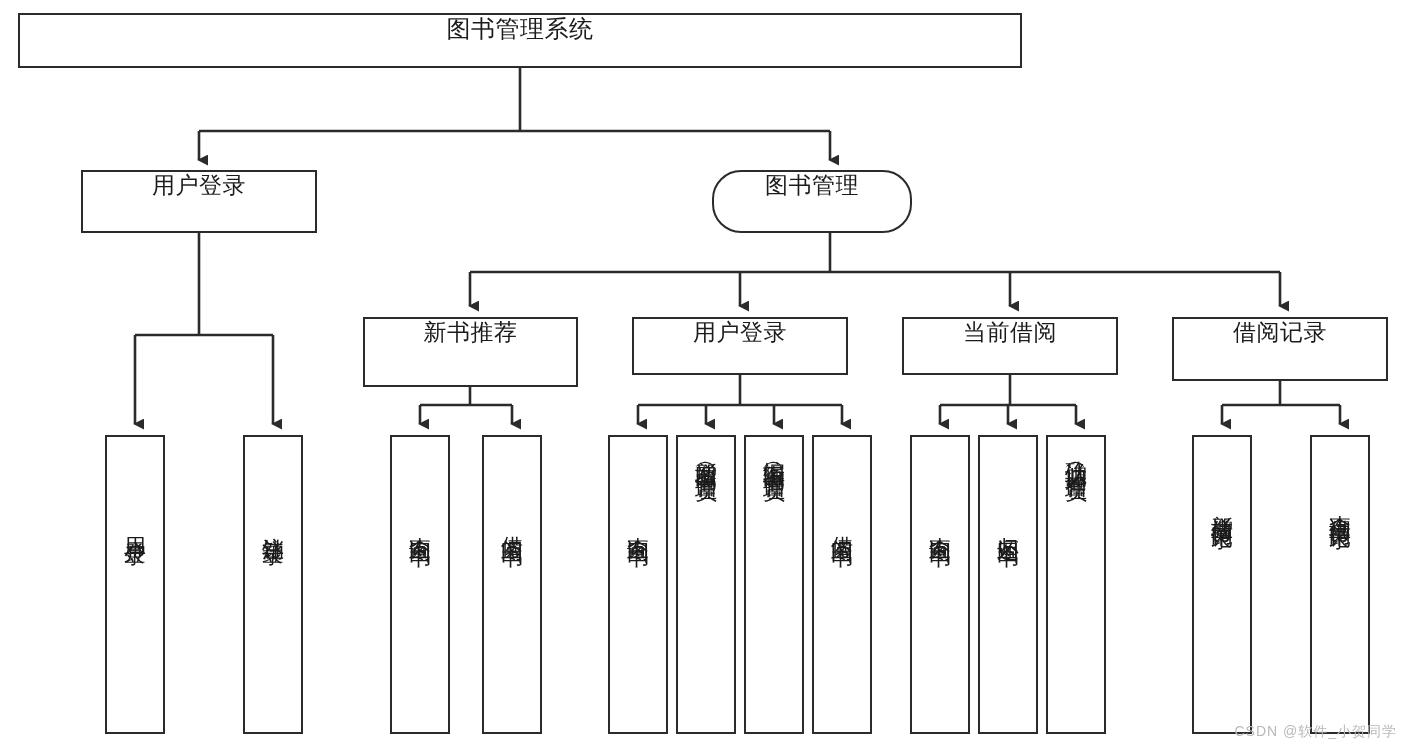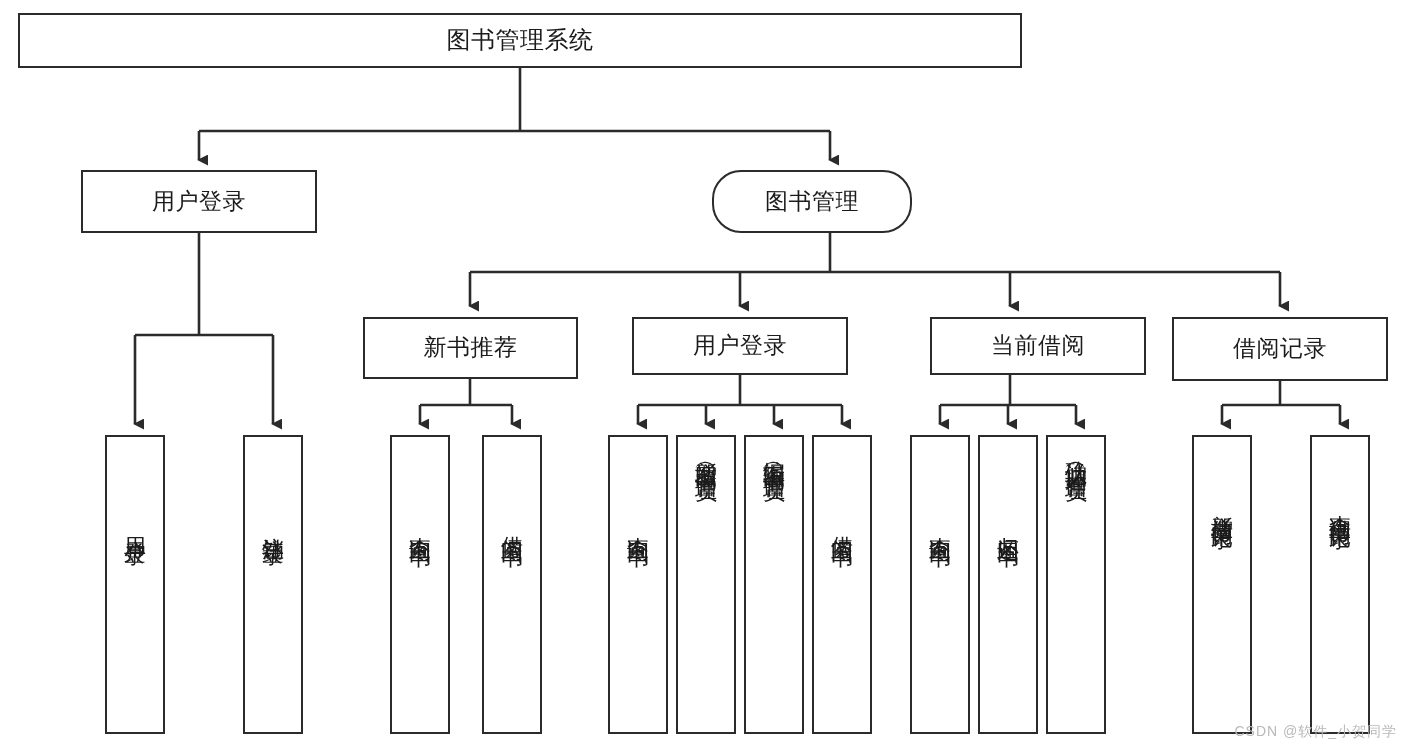--- a/index.html
+++ b/index.html
@@ -24,21 +24,20 @@
     top: 0;
     width: 1405px;
     height: 747px;
   }
   .node {
     position: absolute;
     box-sizing: border-box;
     border: 2.4px solid #2b2b2b;
     background: #ffffff;
     display: flex;
-    align-items: center;
     justify-content: center;
     color: #1b1b1b;
     z-index: 3;
   }
   .node-label {
     display: block;
     text-align: center;
     line-height: 1.18;
     letter-spacing: 0.5px;
     white-space: nowrap;
@@ -145,29 +144,29 @@
   </div>
 
   <div class="node horiz" style="left:81px; top:170px; width:236px; height:63px;">
     <span class="node-label">用户登录</span>
   </div>
 
   <div class="node horiz" style="left:712px; top:170px; width:200px; height:63px;border-radius:29px;">
     <span class="node-label">图书管理</span>
   </div>
 
-  <div class="node horiz" style="left:363px; top:317px; width:215px; height:62px;">
+  <div class="node horiz" style="left:363px; top:317px; width:215px; height:70px;">
     <span class="node-label">新书推荐</span>
   </div>
 
   <div class="node horiz" style="left:632px; top:317px; width:216px; height:58px;">
     <span class="node-label">用户登录</span>
   </div>
 
-  <div class="node horiz" style="left:902px; top:317px; width:216px; height:58px;margin-left:28px;">
+  <div class="node horiz" style="left:902px; top:317px; width:216px; height:58px;">
     <span class="node-label">当前借阅</span>
   </div>
 
   <div class="node horiz" style="left:1172px; top:317px; width:216px; height:64px;">
     <span class="node-label">借阅记录</span>
   </div>
 
   <div class="node vert short" style="left:105px; top:435px; width:60px; height:299px;">
     <span class="node-label">用户登录</span>
   </div>

